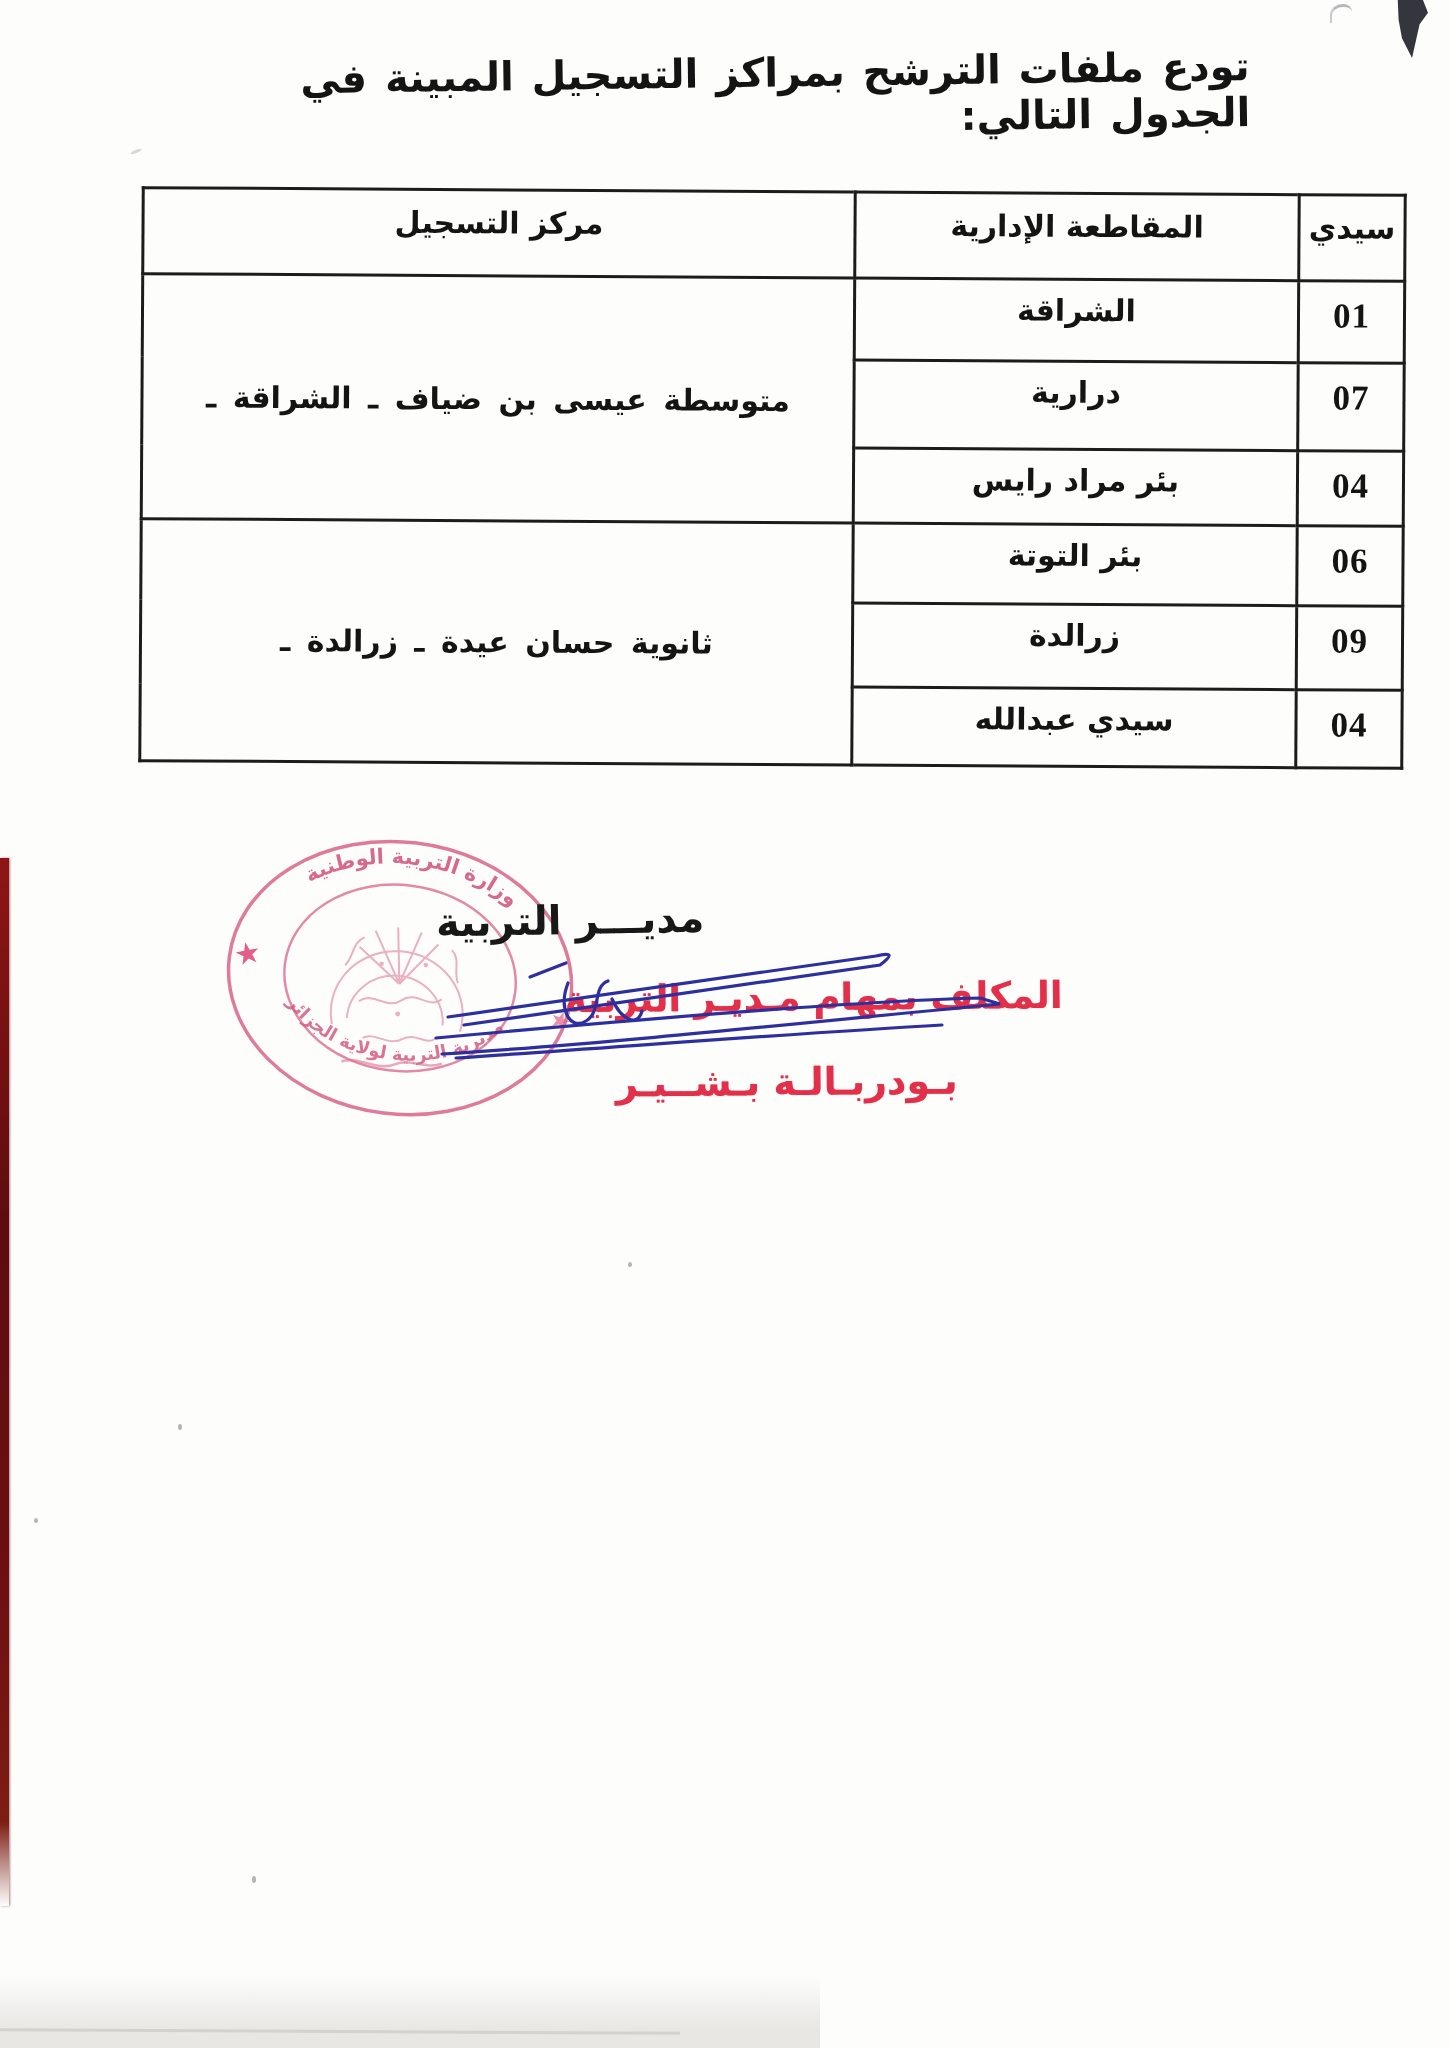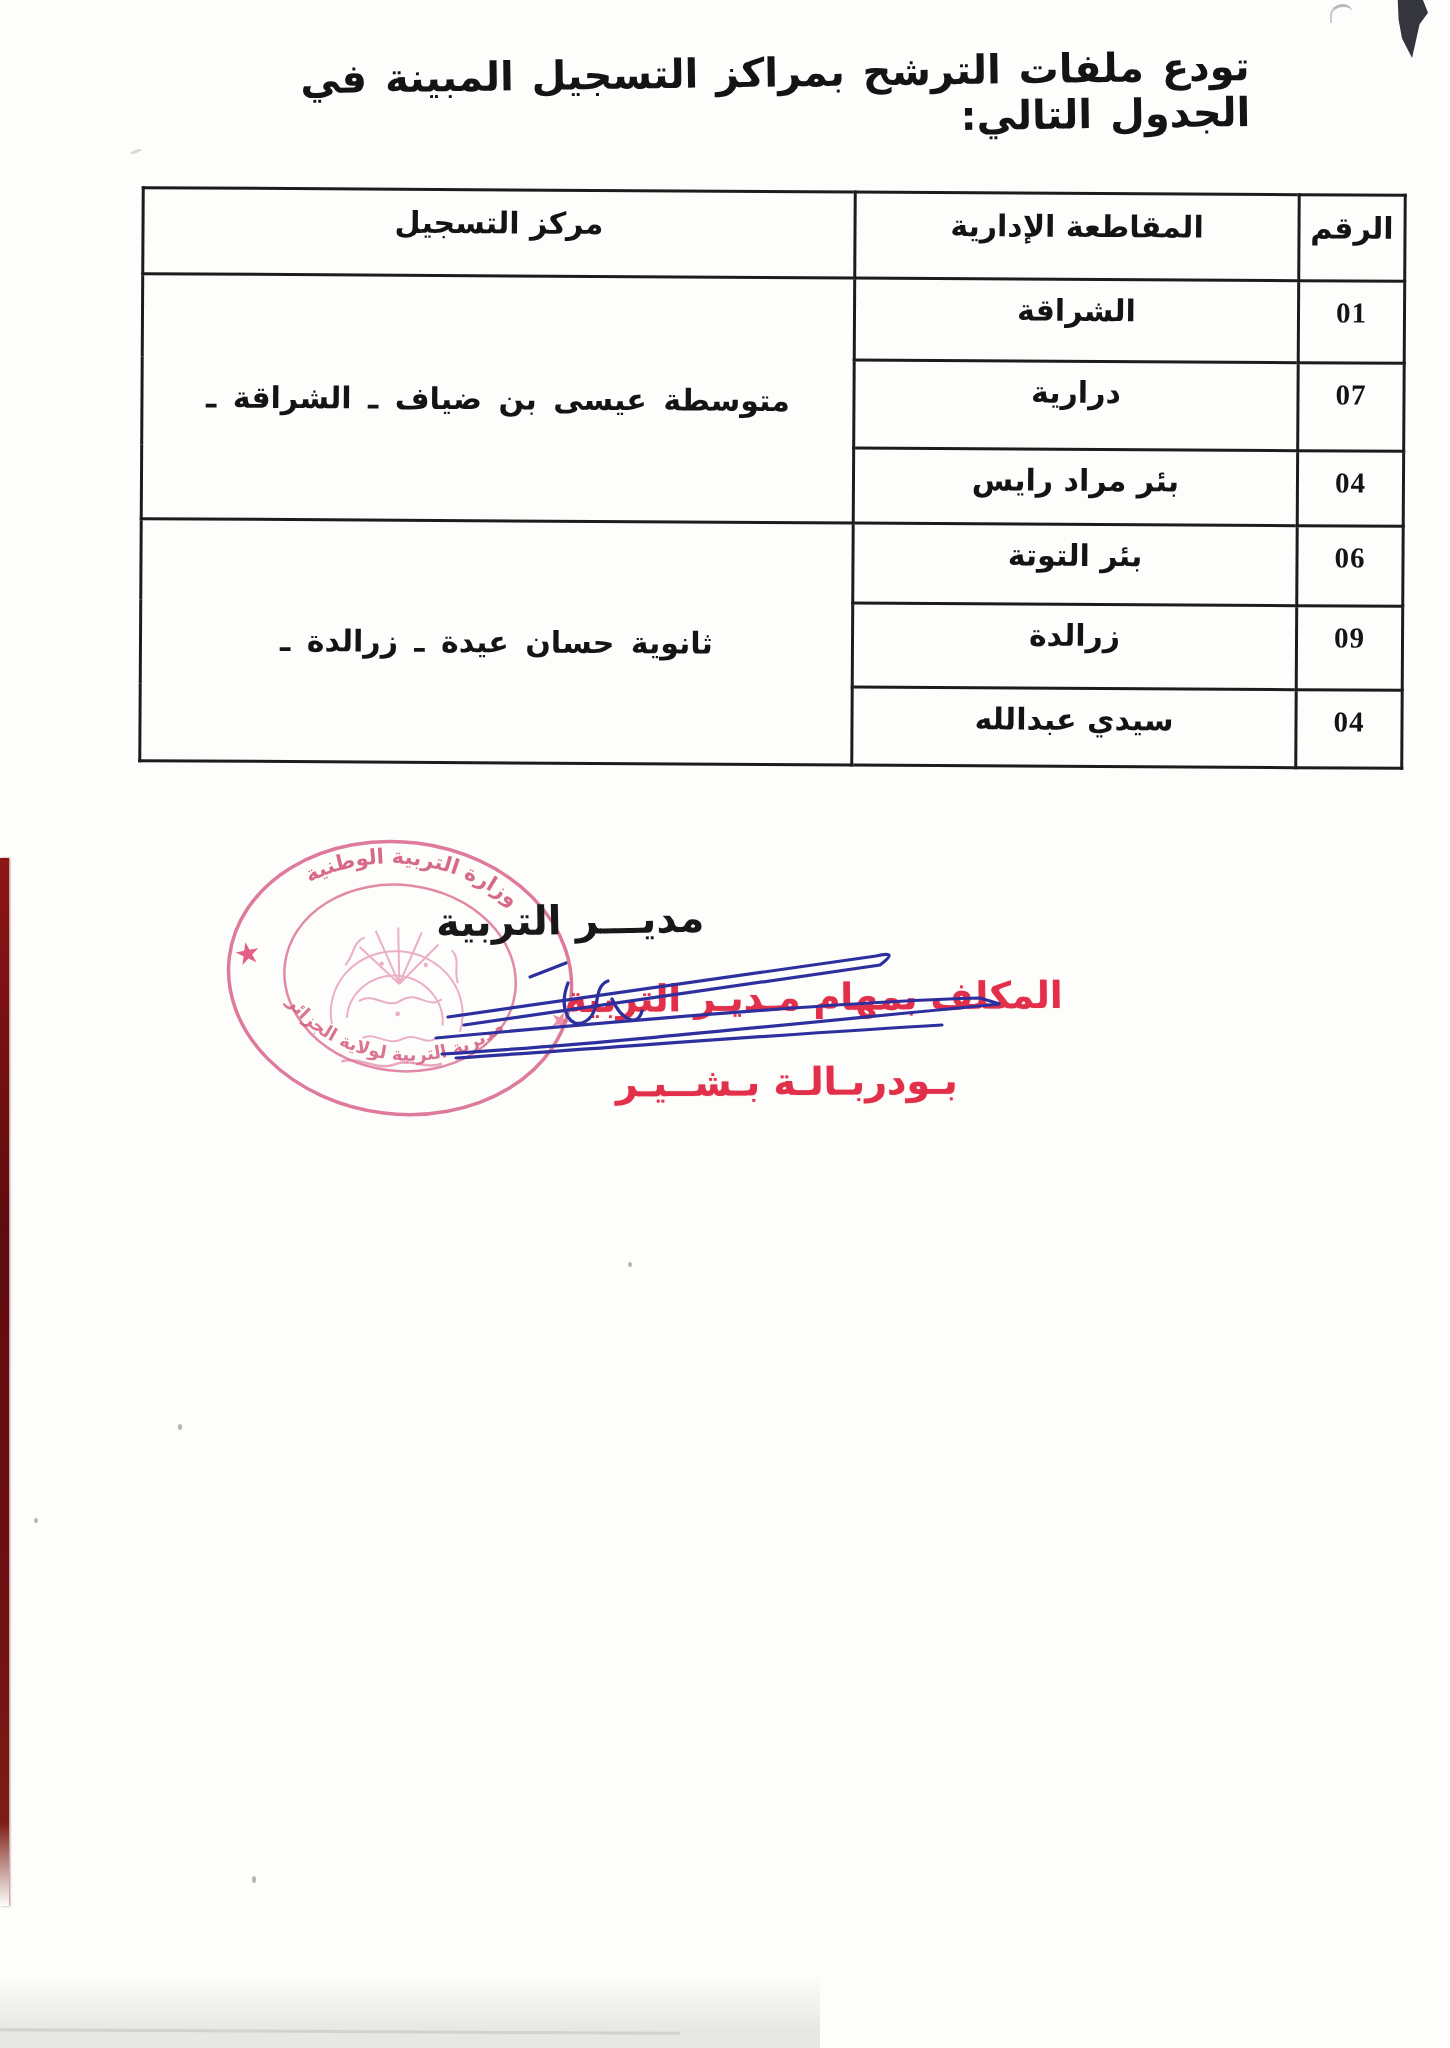--- a/index.html
+++ b/index.html
@@ -10,21 +10,21 @@
   .doc-title{position:absolute;top:50px;right:200px;width:1010px;direction:rtl;text-align:right;
     font-weight:bold;font-size:40px;color:#141414;transform:rotate(-0.8deg);letter-spacing:0px;
     word-spacing:4px;}
   
   .tbl-wrap{position:absolute;left:140px;top:190px;transform:rotate(0.35deg);}
   table.doc{border-collapse:collapse;table-layout:fixed;width:1262px;direction:rtl;
     background:transparent;}
   table.doc th,table.doc td{border:3px solid #1c1c1c;color:#141414;}
   table.doc th{font-size:30px;font-weight:bold;vertical-align:top;padding-top:14px;text-align:center;
     height:86px;box-sizing:border-box;}
-  td.num{font-family:"Liberation Serif",serif;font-size:29px;font-weight:bold;text-align:center;
+  td.num{font-family:"Liberation Serif",serif;font-size:35px;font-weight:bold;text-align:center;
     vertical-align:top;padding-top:14px;letter-spacing:1px;}
   td.dist{font-size:30px;font-weight:bold;text-align:center;vertical-align:top;padding-top:12px;}
   td.center{font-size:30px;font-weight:bold;text-align:center;vertical-align:middle;
     word-spacing:6px;}
   
   .stamp{position:absolute;left:220px;top:836px;width:360px;height:285px;transform:rotate(7deg);
     opacity:0.9;}
   .role-black{position:absolute;left:436px;top:897px;direction:rtl;font-weight:bold;font-size:40px;
     color:#181818;transform:rotate(-1deg);white-space:nowrap;}
   .role-red{position:absolute;right:388px;top:976px;direction:rtl;font-weight:bold;font-size:37px;
@@ -56,21 +56,21 @@
 
   <div class="tbl-wrap">
     <table class="doc">
       <colgroup>
         <col style="width:106px">
           <col style="width:444px">
           <col style="width:712px">
       </colgroup>
       <tbody>
           <tr>
-        <th>الرقم</th>
+        <th>سيدي</th>
         <th>المقاطعة الإدارية</th>
         <th>مركز التسجيل</th>
       </tr>
       <tr style="height:82px;">
         <td class="num">01</td>
         <td class="dist">الشراقة</td>
         <td class="center" rowspan="3">متوسطة عيسى بن ضياف ـ الشراقة ـ</td>
       </tr>
       <tr style="height:88px;">
         <td class="num">07</td>

